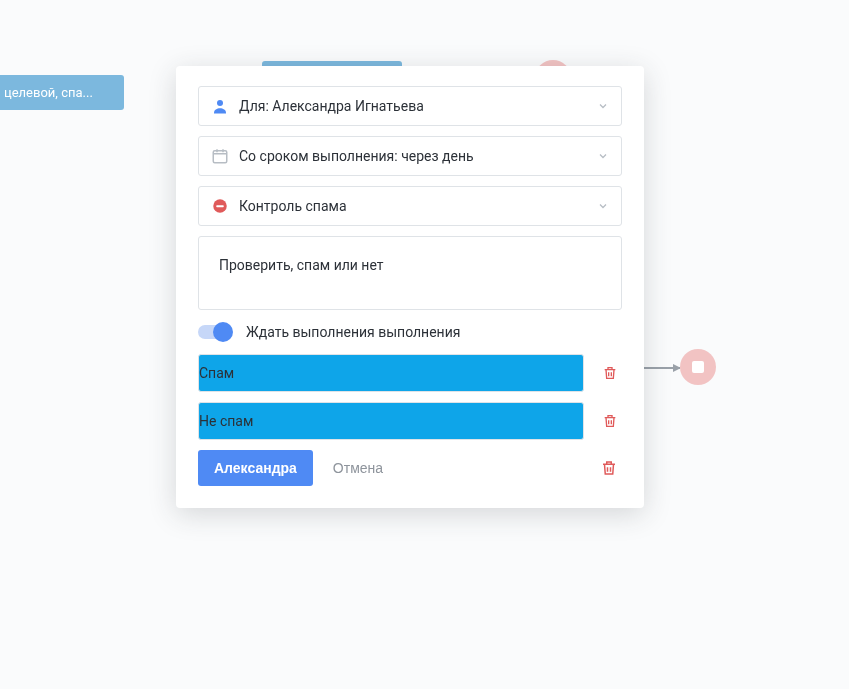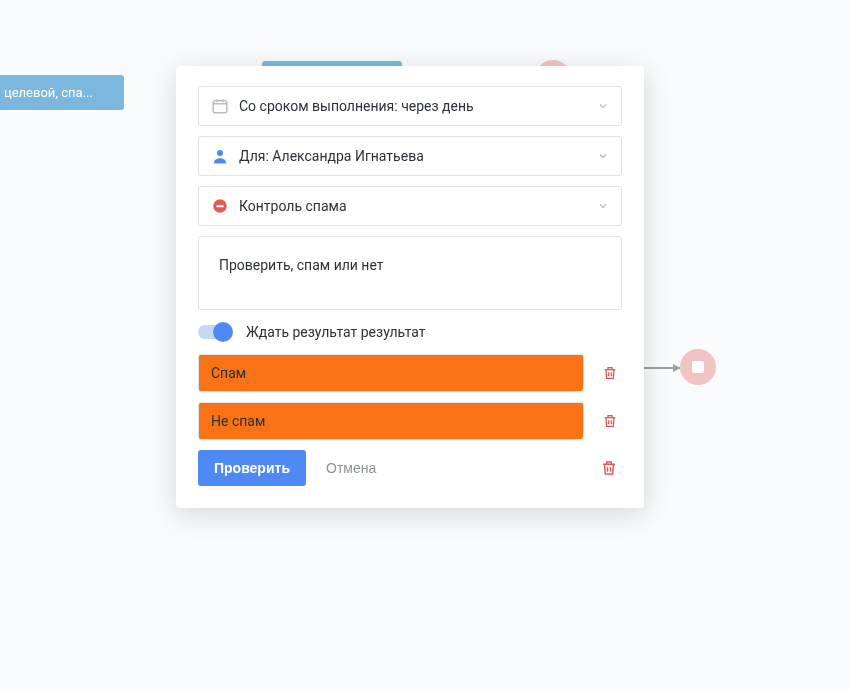--- a/index.html
+++ b/index.html
@@ -141,25 +141,25 @@
   .result-row {
     display: flex;
     align-items: center;
     gap: 14px;
     margin-bottom: 10px;
   }
   .result-row input {
     flex: 1;
     border: 1px solid var(--border);
     border-radius: 3px;
-    padding: 10px 12px;
+    padding: 10px 0;
     font-size: 14px;
     color: var(--text);
     font-family: inherit;
-    background: #f97316;
+    background: #0ea5e9;
   }
   .result-row input::placeholder { color: var(--text-muted); }
   .trash-btn {
     background: none;
     border: none;
     padding: 4px;
     cursor: pointer;
     color: var(--red);
     display: inline-flex;
   }
@@ -209,41 +209,41 @@
 <div class="flow-seg" style="left:628px; top:348px; width:16px; height:40px;"></div>
 <div class="flow-arrow" style="left:644px; top:367px; width:36px;"></div>
 <div class="flow-circle" style="left:680px; top:349px;">
   <div class="sq"></div>
 </div>
 
 <div class="modal">
 
   <div class="field field-select">
     <span class="icon">
+      <svg width="18" height="18" viewBox="0 0 24 24" fill="#4f8af4">
+        <circle cx="12" cy="8" r="4"></circle>
+        <path d="M4 21c0-4 4-6 8-6s8 2 8 6v1H4z"></path>
+      </svg>
+    </span>
+    <span>Для: Александра Игнатьева</span>
+    <span class="chev">
+      <svg width="12" height="12" viewBox="0 0 24 24" fill="none" stroke="currentColor" stroke-width="2.5">
+        <path d="M6 9l6 6 6-6"></path>
+      </svg>
+    </span>
+  </div>
+
+  <div class="field field-select">
+    <span class="icon">
       <svg width="18" height="18" viewBox="0 0 24 24" fill="none" stroke="#b7bdc4" stroke-width="2">
         <rect x="3" y="5" width="18" height="16" rx="2"></rect>
         <path d="M3 9h18M8 3v4M16 3v4"></path>
       </svg>
     </span>
     <span>Со сроком выполнения: через день</span>
-    <span class="chev">
-      <svg width="12" height="12" viewBox="0 0 24 24" fill="none" stroke="currentColor" stroke-width="2.5">
-        <path d="M6 9l6 6 6-6"></path>
-      </svg>
-    </span>
-  </div>
-
-  <div class="field field-select">
-    <span class="icon">
-      <svg width="18" height="18" viewBox="0 0 24 24" fill="#4f8af4">
-        <circle cx="12" cy="8" r="4"></circle>
-        <path d="M4 21c0-4 4-6 8-6s8 2 8 6v1H4z"></path>
-      </svg>
-    </span>
-    <span>Для: Александра Игнатьева</span>
     <span class="chev">
       <svg width="12" height="12" viewBox="0 0 24 24" fill="none" stroke="currentColor" stroke-width="2.5">
         <path d="M6 9l6 6 6-6"></path>
       </svg>
     </span>
   </div>
 
   <div class="field field-select">
     <span class="icon">
       <svg width="18" height="18" viewBox="0 0 24 24">
@@ -256,21 +256,21 @@
       <svg width="12" height="12" viewBox="0 0 24 24" fill="none" stroke="currentColor" stroke-width="2.5">
         <path d="M6 9l6 6 6-6"></path>
       </svg>
     </span>
   </div>
 
   <textarea class="textarea" style="">Проверить, спам или нет</textarea>
 
   <div class="toggle-row">
     <div class="toggle"></div>
-    <span class="toggle-label">Ждать результат результат</span>
+    <span class="toggle-label">Ждать выполнения выполнения</span>
   </div>
 
   <div class="result-row">
     <input type="text" value="Спам" style="">
     <button class="trash-btn">
       <svg width="16" height="16" viewBox="0 0 24 24" fill="none" stroke="currentColor" stroke-width="2">
         <path d="M4 7h16M9 7V4h6v3M6 7l1 13h10l1-13M10 11v6M14 11v6"></path>
       </svg>
     </button>
   </div>
@@ -280,21 +280,21 @@
     <button class="trash-btn">
       <svg width="16" height="16" viewBox="0 0 24 24" fill="none" stroke="currentColor" stroke-width="2">
         <path d="M4 7h16M9 7V4h6v3M6 7l1 13h10l1-13M10 11v6M14 11v6"></path>
       </svg>
     </button>
   </div>
 
 
 
   <div class="footer">
-    <button class="btn-primary">Проверить</button>
+    <button class="btn-primary">Александра</button>
     <button class="btn-link">Отмена</button>
     <button class="trash-btn big">
       <svg width="18" height="18" viewBox="0 0 24 24" fill="none" stroke="currentColor" stroke-width="2">
         <path d="M4 7h16M9 7V4h6v3M6 7l1 13h10l1-13M10 11v6M14 11v6"></path>
       </svg>
     </button>
   </div>
 
 </div>
 

